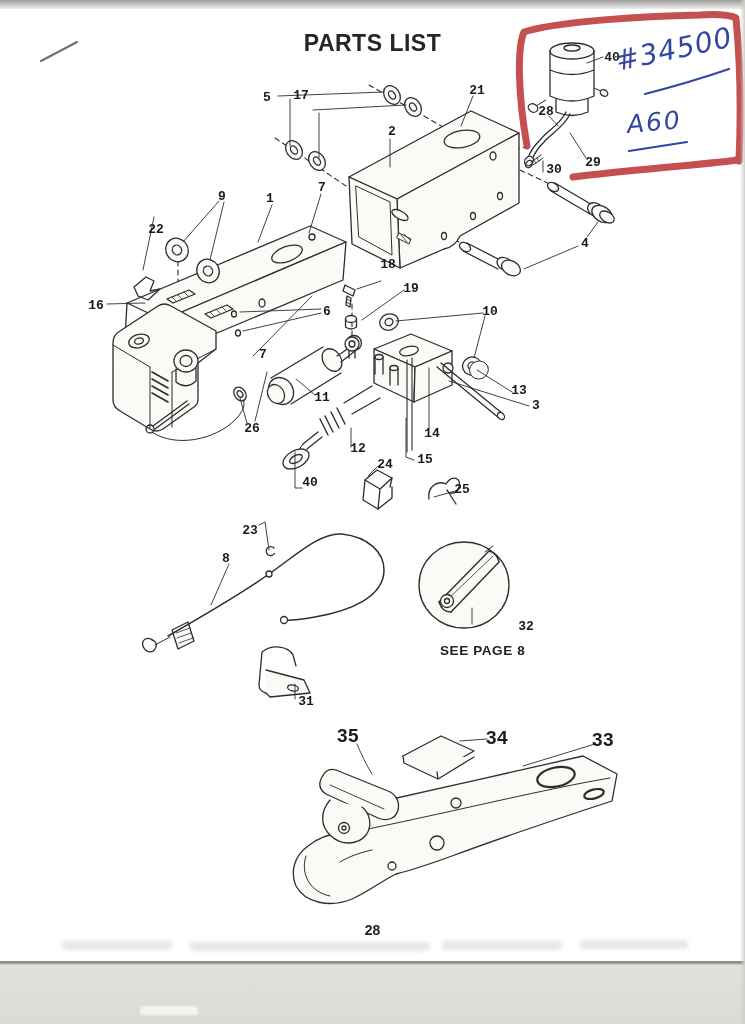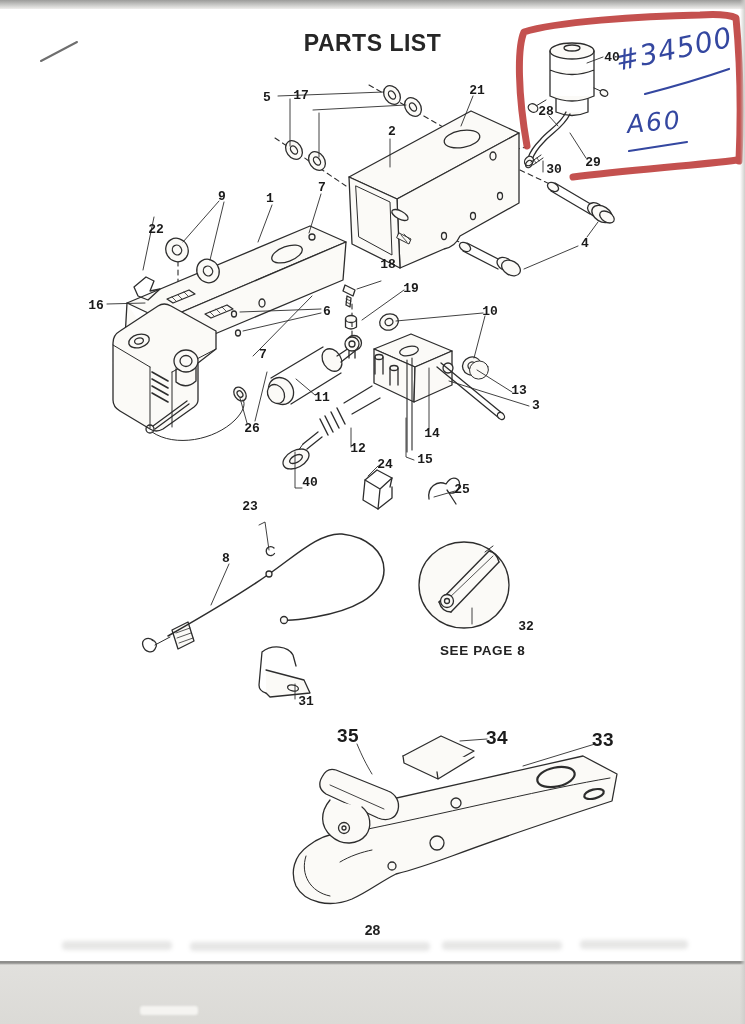--- a/index.html
+++ b/index.html
@@ -381,21 +381,21 @@
       <span class="part-label" style="left: 322px; top: 397px;">11</span>
       <span class="part-label" style="left: 519px; top: 390px;">13</span>
       <span class="part-label" style="left: 536px; top: 405px;">3</span>
       <span class="part-label" style="left: 252px; top: 428px;">26</span>
       <span class="part-label" style="left: 432px; top: 433px; font-family: Liberation Mono, monospace;">14</span>
       <span class="part-label" style="left: 358px; top: 448px;">12</span>
       <span class="part-label" style="left: 425px; top: 459px;">15</span>
       <span class="part-label" style="left: 310px; top: 482px;">40</span>
       <span class="part-label" style="left: 385px; top: 464px;">24</span>
       <span class="part-label" style="left: 462px; top: 489px;">25</span>
-      <span class="part-label" style="left: 250px; top: 506px;">23</span>
+      <span class="part-label" style="left: 250px; top: 530px;">23</span>
       <span class="part-label" style="left: 226px; top: 558px;">8</span>
       <span class="part-label" style="left: 481px; top: 626px; margin-left: 45px;">32</span>
       <span class="part-label" style="left: 306px; top: 701px;">31</span>
       <span class="part-label large" style="left: 348px; top: 736px;">35</span>
       <span class="part-label large" style="left: 497px; top: 738px;">34</span>
       <span class="part-label large" style="left: 603px; top: 740px;">33</span>
     </div>
 
   <div class="see-page">SEE PAGE 8</div>
 

